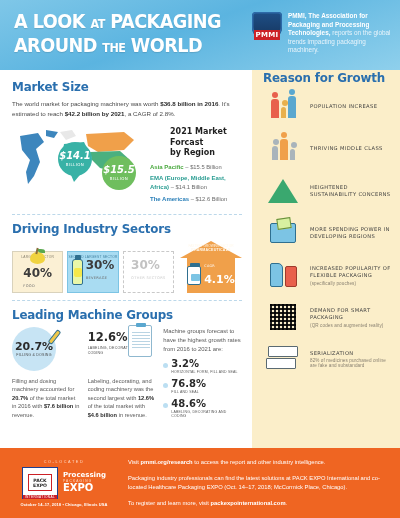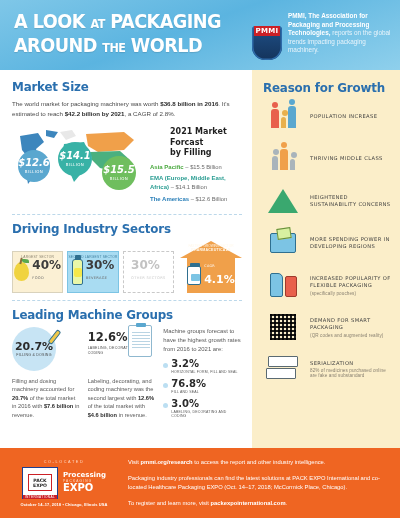--- a/index.html
+++ b/index.html
@@ -30,42 +30,41 @@
     text-shadow: 0 1px 1px rgba(0,0,0,.12);
     transform: scaleX(0.93);
     transform-origin: left center;
   }
   .hdr-title .sm { font-size: 12px; }
   .hdr-right {
     position: absolute; left: 252px; top: 12px; width: 146px;
     display: flex; gap: 6px;
   }
   .pmmi-shield {
-    width: 30px; height: 34px; flex: 0 0 30px;
+    width: 30px; height: 28px; flex: 0 0 30px;
     background: linear-gradient(180deg,#1f4f86 0%,#14345c 100%);
     border-radius: 4px 4px 13px 13px;
-    display: flex; align-items: flex-start; justify-content: center;
+    display: flex; align-items: flex-end; justify-content: center;
     box-shadow: inset 0 0 0 1.5px #2d6aa8;
-    margin-top: 14px;
   }
   .pmmi-shield span {
     background: #cc2026; color: #fff;
     font-size: 7px; font-weight: bold; letter-spacing: .3px;
     padding: 1px 2px; font-family: "DejaVu Sans", sans-serif;
   }
   .hdr-blurb {
     font-size: 6.4px; line-height: 8.6px; color: #e8f4fb;
   }
   .hdr-blurb b { color: #ffffff; }
 
   
   .body-wrap { display: flex; height: 378px; }
   .left-col { width: 252px; background: #ffffff; padding: 9px 10px 0 12px; }
   .right-col {
-    width: 148px; background: #fbeec9; padding: 10px 8px 0 11px;
+    width: 148px; background: #fbeec9; padding: 0 8px 0 11px;
   }
 
   h2.sec {
     color: #2a6fae; font-size: 12.5px; font-weight: bold;
     font-family: "DejaVu Sans", sans-serif;
     letter-spacing: -.2px; transform: scaleX(.95);
     transform-origin: left center; margin-bottom: 5px;
   }
   .intro { font-size: 6.2px; line-height: 9.5px; color: #4a4a4a; }
   .intro b { color: #2b2b2b; }
@@ -99,21 +98,21 @@
   .fc-ema  b { color: #2a9d92; } .fc-ema  { color: #6a6a6a; }
   .fc-amer b { color: #2a7fb8; } .fc-amer { color: #6a6a6a; }
 
   
   .sectors { display: flex; align-items: flex-end; gap: 4px; margin-top: 4px; }
   .sec-box {
     width: 56px; height: 42px; position: relative;
     border: 1px solid #d9d2bc; display: flex; align-items: center;
     justify-content: center; gap: 3px;
   }
-  .sec-food { background: #fbf0d4; }
+  .sec-food { background: #fbf0d4; flex-direction: column; }
   .sec-bev  { background: #a9dcf2; border-color: #7cc4e4; }
   .sec-other{ background: #ffffff; border: 1px dashed #c9c9c9; }
   .sec-tag {
     position: absolute; top: 3px; left: 0; width: 100%;
     text-align: center; font-size: 3.3px; letter-spacing: .2px;
     color: #8a8270;
   }
   .sec-bev .sec-tag { color: #3d7e9e; }
   .sec-pct { font-family: "DejaVu Sans", sans-serif; font-weight: bold;
              font-size: 12px; color: #3c3c3c; line-height: 12px; }
@@ -282,37 +281,33 @@
         <div class="map-art">
           <svg width="132" height="70" viewBox="0 0 132 70">
             <path d="M8 12 L26 9 L32 18 L24 25 L28 38 L22 52 L16 60 L14 48 L18 36 L10 26 Z" fill="#3d86bd"></path>
             <path d="M34 6 L46 8 L42 14 L34 12 Z" fill="#3d86bd"></path>
             <path d="M48 8 L60 6 L64 12 L54 16 Z" fill="#e8e8e8"></path>
             <path d="M52 20 L72 18 L78 30 L72 46 L62 58 L56 44 L50 32 Z" fill="#38b2a6"></path>
             <path d="M74 10 L112 8 L122 16 L112 26 L86 28 L76 22 Z" fill="#f0a04a"></path>
             <path d="M78 28 L108 27 L118 36 L104 48 L88 44 L80 36 Z" fill="#4ab07f"></path>
             <path d="M112 44 L122 48 L118 56 L110 52 Z" fill="#4ab07f"></path>
           </svg>
-          <div class="bubble b-amer">
-            <span class="v">$12.6</span>
-            <span class="u">BILLION</span>
-          </div>
           <div class="bubble b-ema">
             <span class="v">$14.1</span>
             <span class="u">BILLION</span>
           </div>
           <div class="bubble b-asia">
             <span class="v">$15.5</span>
             <span class="u">BILLION</span>
           </div>
         </div>
         <div class="forecast">
           <h3>
             <span>2021 Market Forcast</span><br>
-            <span>by Filling</span>
+            <span>by Region</span>
           </h3>
           <div class="fc-row fc-asia">
             <b>Asia Pacific</b><span> – </span><span>$15.5 Billion</span>
           </div>
           <div class="fc-row fc-ema">
             <b>EMA (Europe, Middle East, Africa)</b><span> – </span><span>$14.1 Billion</span>
           </div>
           <div class="fc-row fc-amer">
             <b>The Americas</b><span> – </span><span>$12.6 Billion</span>
           </div>
@@ -413,21 +408,21 @@
           <div class="gr-item">
             <div class="gr-dot"></div>
             <div>
               <div class="gr-v">76.8%</div>
               <div class="gr-l">FILL AND SEAL</div>
             </div>
           </div>
           <div class="gr-item">
             <div class="gr-dot"></div>
             <div>
-              <div class="gr-v">3.0%</div>
+              <div class="gr-v">48.6%</div>
               <div class="gr-l">LABELING, DECORATING AND CODING</div>
             </div>
           </div>
         </div>
 
       </div>
     </div>
 
     <div class="right-col">
       <h2 class="sec">Reason for Growth</h2>

